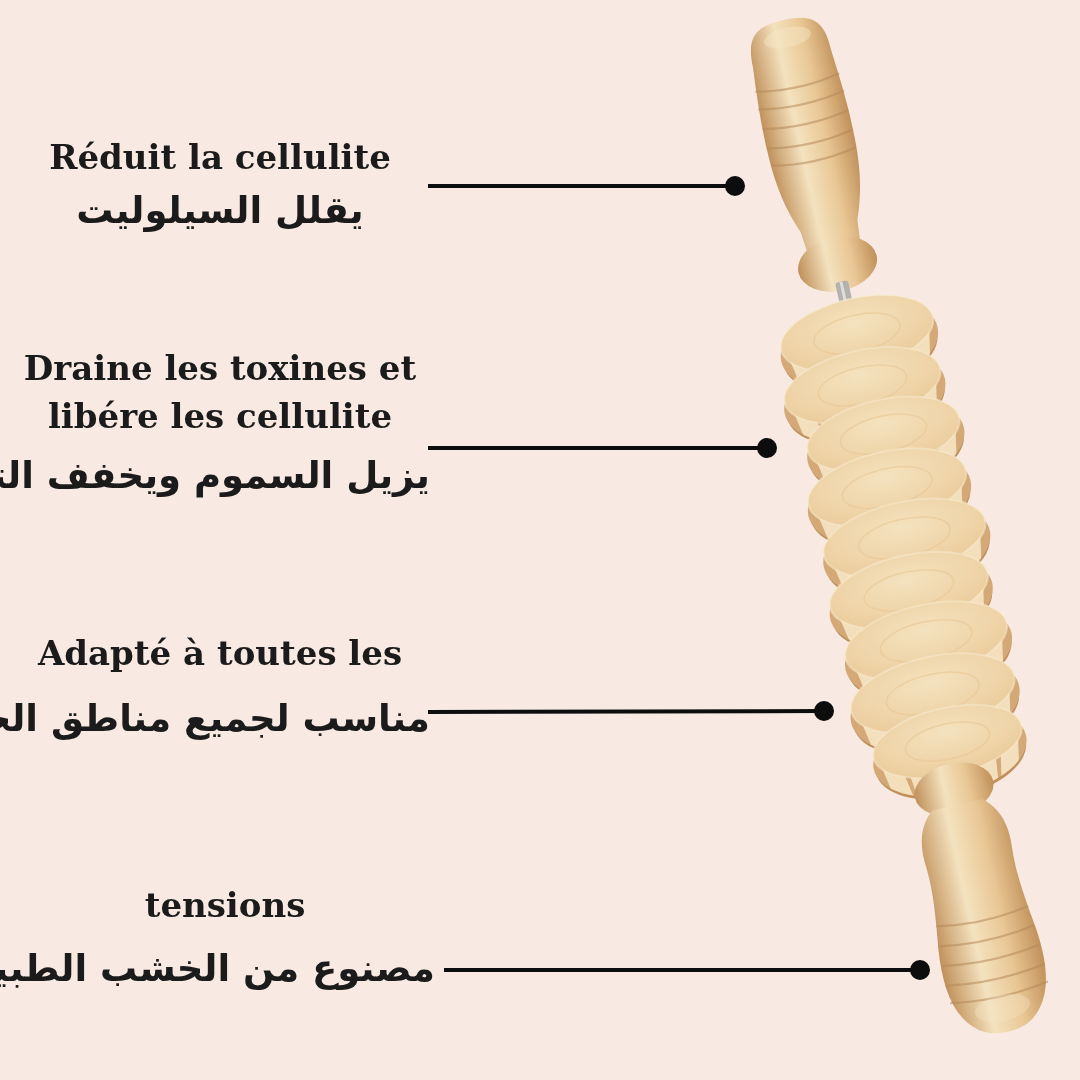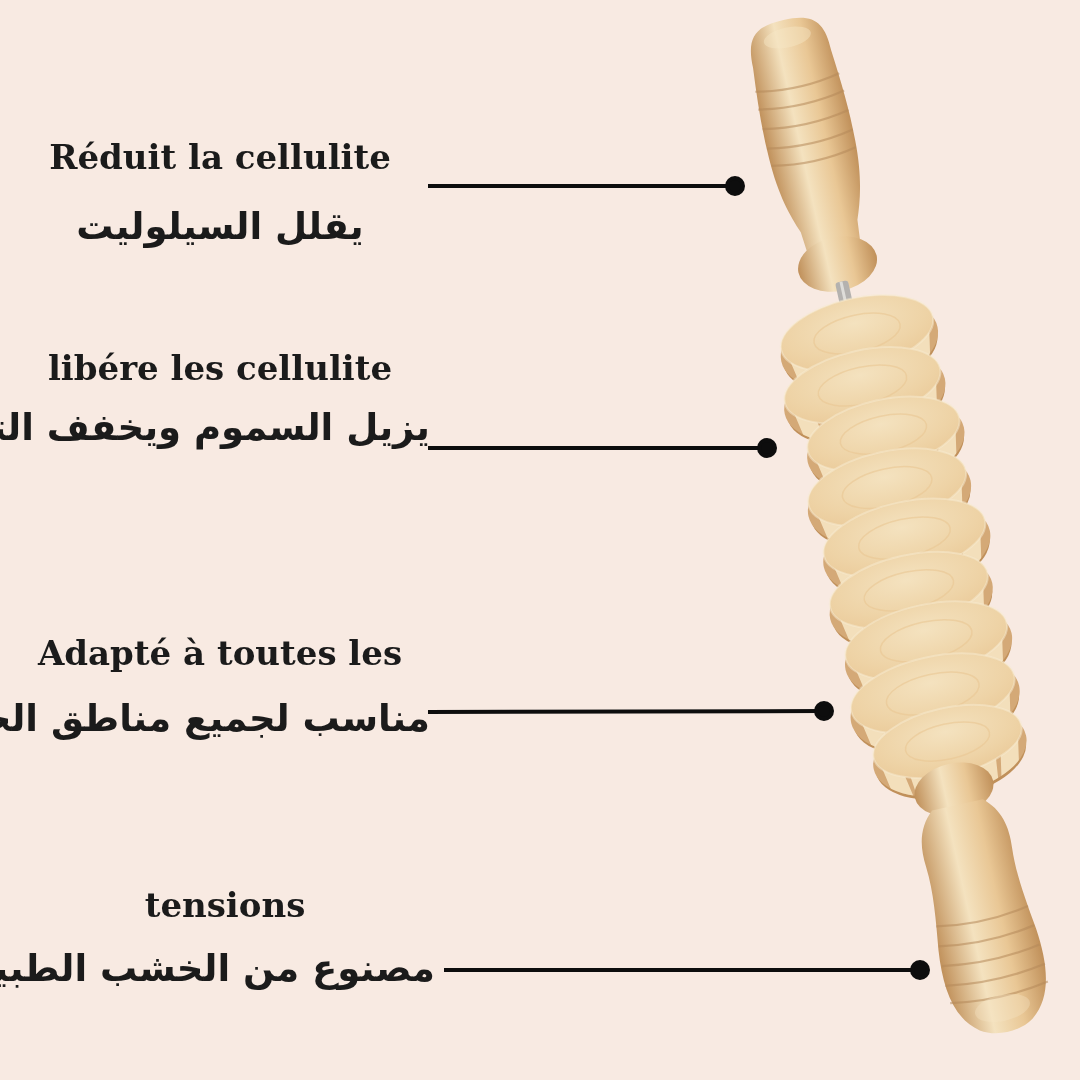--- a/index.html
+++ b/index.html
@@ -4,21 +4,21 @@
 <style>
   html,body{margin:0;padding:0;}
   body{font-family:"Liberation Sans",sans-serif;}
   .canvas{position:relative;width:1080px;height:1080px;overflow:hidden;background:var(--bg,#f8eae2);}
   .art{position:absolute;left:0;top:0;width:1080px;height:1080px;}
   .ann{position:absolute;text-align:center;color:var(--text,#1b1b1b);}
   .fr{font-family:"DejaVu Serif","Liberation Serif",serif;font-weight:bold;font-size:34px;line-height:48px;}
   .fr div{white-space:nowrap;}
   .ar{font-family:"DejaVu Sans","Liberation Sans",sans-serif;font-weight:bold;font-size:37px;line-height:52px;margin-top:10px;direction:rtl;white-space:nowrap;}
   .a1{left:20px;top:133px;width:400px;}
-  .a1 .ar{margin-top:20px;text-align:center;}
+  .a1 .ar{margin-top:4px;text-align:center;}
   .a2{left:10px;top:344px;width:420px;}
   .a3{left:10px;top:623px;width:420px;margin-top:6px;}
   .a3 .ar{margin-top:16px;}
   .a4{left:15px;top:881px;width:420px;}
   .a4 .ar{margin-top:14px;}
 </style>
 </head>
 <body>
 
 <div class="canvas">
@@ -258,20 +258,21 @@
   <div class="ann a1">
     <div class="fr">
       <div>Réduit la cellulite</div>
       <div></div>
     </div>
     <div class="ar">يقلل السيلوليت</div>
   </div>
 
   <div class="ann a2">
     <div class="fr">
+      <div>Draine les toxines et</div>
       <div>libére les cellulite</div>
     </div>
     <div class="ar">يزيل السموم ويخفف التوتر</div>
   </div>
 
   <div class="ann a3">
     <div class="fr">
       <div>Adapté à toutes les</div>
     </div>
     <div class="ar">مناسب لجميع مناطق الجسم</div>

